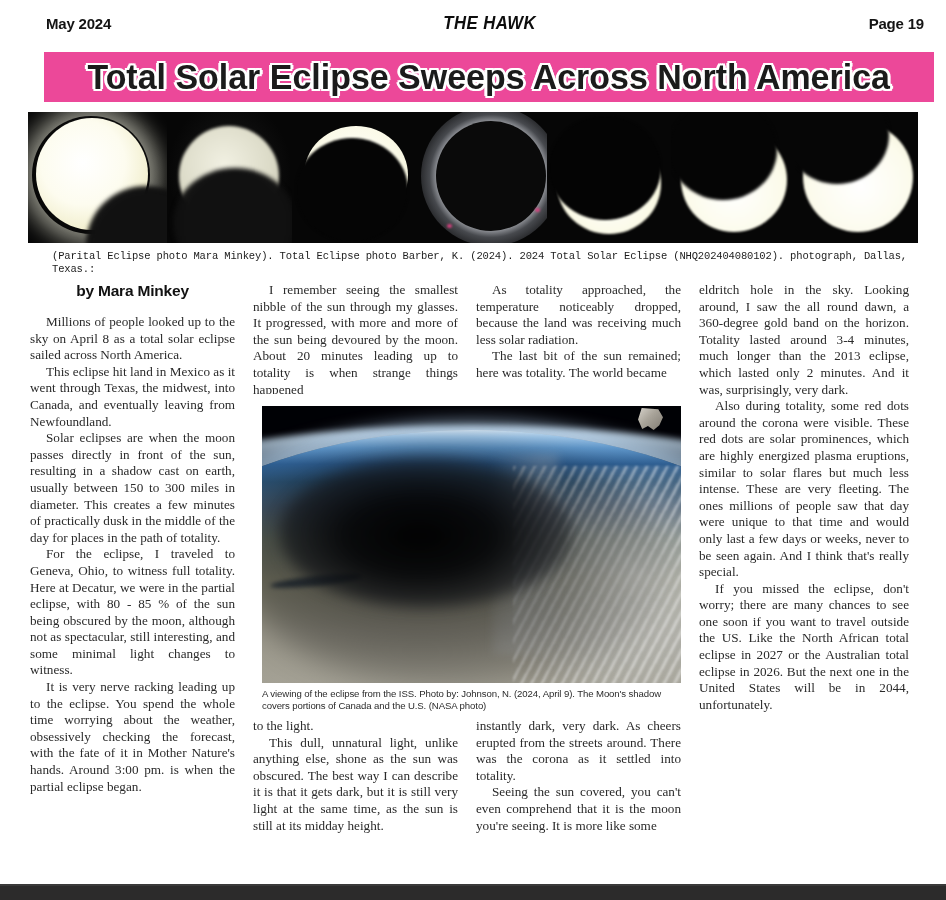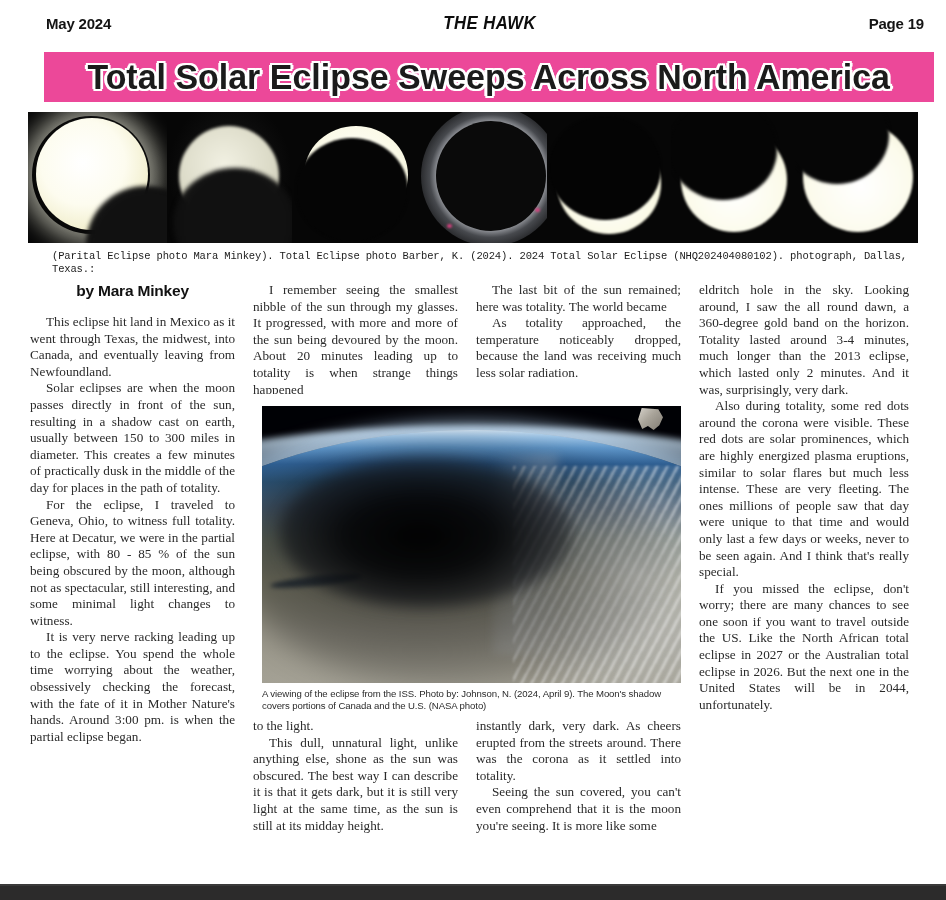--- a/index.html
+++ b/index.html
@@ -398,40 +398,41 @@
     </div>
 
   </div>
 
   <div class="strip-caption">(Parital Eclipse photo Mara Minkey). Total Eclipse photo Barber, K. (2024). 2024 Total Solar Eclipse (NHQ202404080102). photograph, Dallas, Texas.:</div>
 
   <div class="columns">
 
     <div class="col">
       <div class="byline">by Mara Minkey</div>
+      <p class="body">Millions of people looked up to the sky on April 8 as a total solar eclipse sailed across North America.</p>
       <p class="body">This eclipse hit land in Mexico as it went through Texas, the midwest, into Canada, and eventually leaving from Newfoundland.</p>
       <p class="body">Solar eclipses are when the moon passes directly in front of the sun, resulting in a shadow cast on earth, usually between 150 to 300 miles in diameter. This creates a few minutes of practically dusk in the middle of the day for places in the path of totality.</p>
       <p class="body">For the eclipse, I traveled to Geneva, Ohio, to witness full totality. Here at Decatur, we were in the partial eclipse, with 80 - 85 % of the sun being obscured by the moon, although not as spectacular, still interesting, and some minimal light changes to witness.</p>
       <p class="body">It is very nerve racking leading up to the eclipse. You spend the whole time worrying about the weather, obsessively checking the forecast, with the fate of it in Mother Nature's hands. Around 3:00 pm. is when the partial eclipse began.</p>
     </div>
 
     <div class="col">
       <div class="col2-top">
         <p class="body">I remember seeing the smallest nibble of the sun through my glasses. It progressed, with more and more of the sun being devoured by the moon. About 20 minutes leading up to totality is when strange things happened</p>
       </div>
       <div class="col2-bottom">
         <p class="body cont">to the light.</p>
         <p class="body">This dull, unnatural light, unlike anything else, shone as the sun was obscured. The best way I can describe it is that it gets dark, but it is still very light at the same time, as the sun is still at its midday height.</p>
       </div>
     </div>
 
     <div class="col">
       <div class="col3-top">
+        <p class="body">As totality approached, the temperature noticeably dropped, because the land was receiving much less solar radiation.</p>
         <p class="body">The last bit of the sun remained; here was totality. The world became</p>
-        <p class="body">As totality approached, the temperature noticeably dropped, because the land was receiving much less solar radiation.</p>
       </div>
       <div class="col3-bottom">
         <p class="body cont">instantly dark, very dark. As cheers erupted from the streets around. There was the corona as it settled into totality.</p>
         <p class="body">Seeing the sun covered, you can't even comprehend that it is the moon you're seeing. It is more like some</p>
       </div>
     </div>
 
     <div class="col col-4">
       <p class="body cont">eldritch hole in the sky. Looking around, I saw the all round dawn, a 360-degree gold band on the horizon. Totality lasted around 3-4 minutes, much longer than the 2013 eclipse, which lasted only 2 minutes. And it was, surprisingly, very dark.</p>
       <p class="body">Also during totality, some red dots around the corona were visible. These red dots are solar prominences, which are highly energized plasma eruptions, similar to solar flares but much less intense. These are very fleeting. The ones millions of people saw that day were unique to that time and would only last a few days or weeks, never to be seen again. And I think that's really special.</p>

